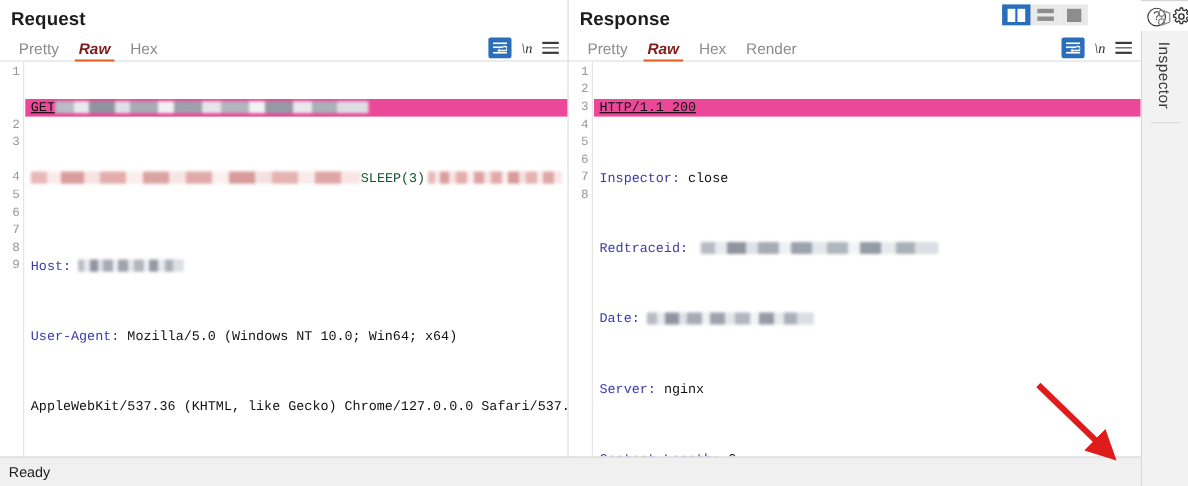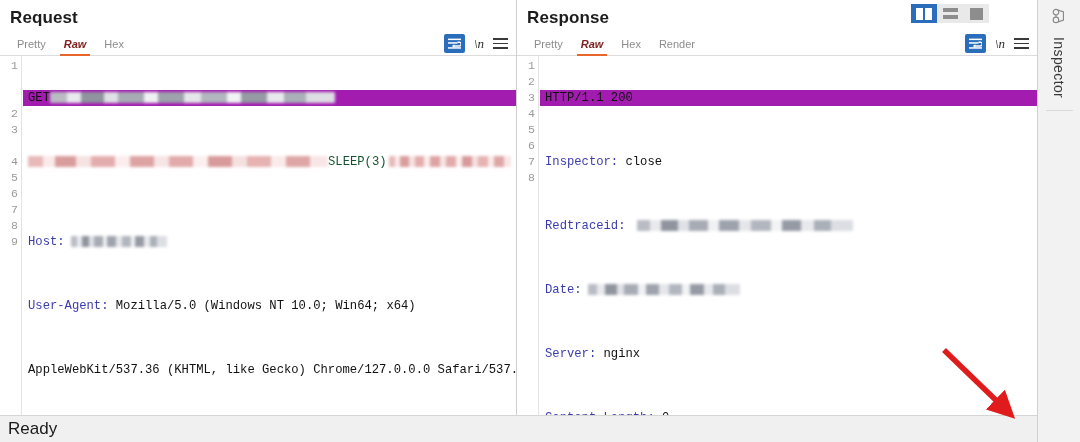--- a/index.html
+++ b/index.html
@@ -5,41 +5,41 @@
   * { box-sizing: border-box; margin: 0; padding: 0; }
   html, body {
     width: 1080px; height: 442px;
     background: #ffffff;
     font-family: "Liberation Sans", sans-serif;
     overflow: hidden;
   }
   #app { position: relative; width: 1080px; height: 442px; display: flex; }
 
   
-  .editors { width: 1037px; height: 442px; position: relative; display: flex; flex-direction: column; }
+  .editors { width: 1037px; height: 442px; position: relative; display: flex; flex-direction: row; }
   .panes { display: flex; height: 415px; width: 1037px; }
 
   .pane { position: relative; height: 415px; display: flex; flex-direction: column; background:#fff; }
   .pane-left  { width: 517px; border-right: 1px solid #cfcfcf; }
   .pane-right { width: 520px; }
 
   .pane-title {
     font-size: 17px; font-weight: bold; color: #1c1c1c;
     padding: 8px 0 2px 10px; letter-spacing: .1px;
   }
 
   .tabrow {
     display: flex; align-items: flex-end; height: 26px;
     padding-left: 8px; position: relative;
   }
   .tabrow::after{
     content:""; position:absolute; left:0; right:0; bottom:0; height:1px; background:#dcdcdc;
   }
   .tab {
-    font-size: 11px; color: #8c8c8c; padding: 0 9px 4px 9px;
+    font-size: 14px; color: #8c8c8c; padding: 0 9px 4px 9px;
     position: relative; cursor: pointer; line-height: 16px;
   }
   .tab.active { color: #7f1d1d; font-weight: bold; font-style: italic; }
   .tab.active::after {
     content: ""; position: absolute; left: 5px; right: 5px; bottom: 0;
     height: 2px; background: #e8652b; z-index:2;
   }
 
   .tool-icons { position: absolute; right: 8px; bottom: 3px; display: flex; align-items: center; gap: 9px; }
   .ti { display:flex; align-items:center; justify-content:center; cursor:pointer; }
@@ -58,21 +58,21 @@
     font-size: 12.2px; line-height: 16px;
   }
   .gutter {
     position: absolute; left: 0; top: 0; bottom: 0; width: 22px;
     text-align: right; color: #9a9a9a; padding-top: 2px;
     border-right: 1px solid #e3e3e3; background: #fff;
   }
   .gutter div { height: 16px; padding-right: 3px; font-size: 11.5px; }
   .lines { margin-left: 23px; padding-top: 2px; white-space: pre; }
   .ln { height: 16px; padding-left: 5px; }
-  .ln.first { background: #a21caf; }
+  .ln.first { background: #ec4899; text-decoration: underline; }
   .hdr { color: #3b3bb0; }
   .val { color: #101010; }
   .plain { color: #101010; }
 
   
   .redact {
     display: inline-block; vertical-align: -2px; height: 11px; border-radius: 1px;
     filter: blur(1.6px);
   }
   .rd-grey  { background: linear-gradient(90deg,#b9bcc4 0 6%,#e9eaee 6% 11%,#8f949e 11% 19%,#dfe1e6 19% 24%,#a7abb4 24% 33%,#f0f1f3 33% 38%,#9da2ac 38% 47%,#e4e6ea 47% 53%,#b2b6be 53% 62%,#f2f3f5 62% 67%,#959aa4 67% 76%,#e8e9ed 76% 82%,#aab0b8 82% 90%,#dcdee3 90% 100%); }
@@ -101,21 +101,21 @@
     padding: 0 5px; font-family: "Liberation Serif", serif;
     outline: none;
   }
   .matches { font-size: 13px; color: #1e1e1e; padding-left: 8px; white-space: nowrap; }
 
   
   .statusbar {
     position: absolute; left: 0; bottom: 0; width: 1037px; height: 27px;
     background: #f0f0f0; border-top: 1px solid #d5d5d5;
     display: flex; align-items: center; justify-content: space-between;
-    padding: 0 8px 0 8px; font-size: 17px; color: #1a1a1a;
+    padding: 0 8px 0 8px; font-size: 13px; color: #1a1a1a;
   }
 
   
   .layout-toggles {
     position: absolute; top: 4px; right: 48px; display: flex; z-index: 5;
   }
   .lt { width: 26px; height: 19px; display:flex; align-items:center; justify-content:center; cursor:pointer; background:#e9e9e9; }
   .lt.sel { background: #2a6ebb; }
   .lt-cols { display:flex; gap:2px; }
   .lt-cols i { display:block; width:7px; height:12px; background:#fff; }

